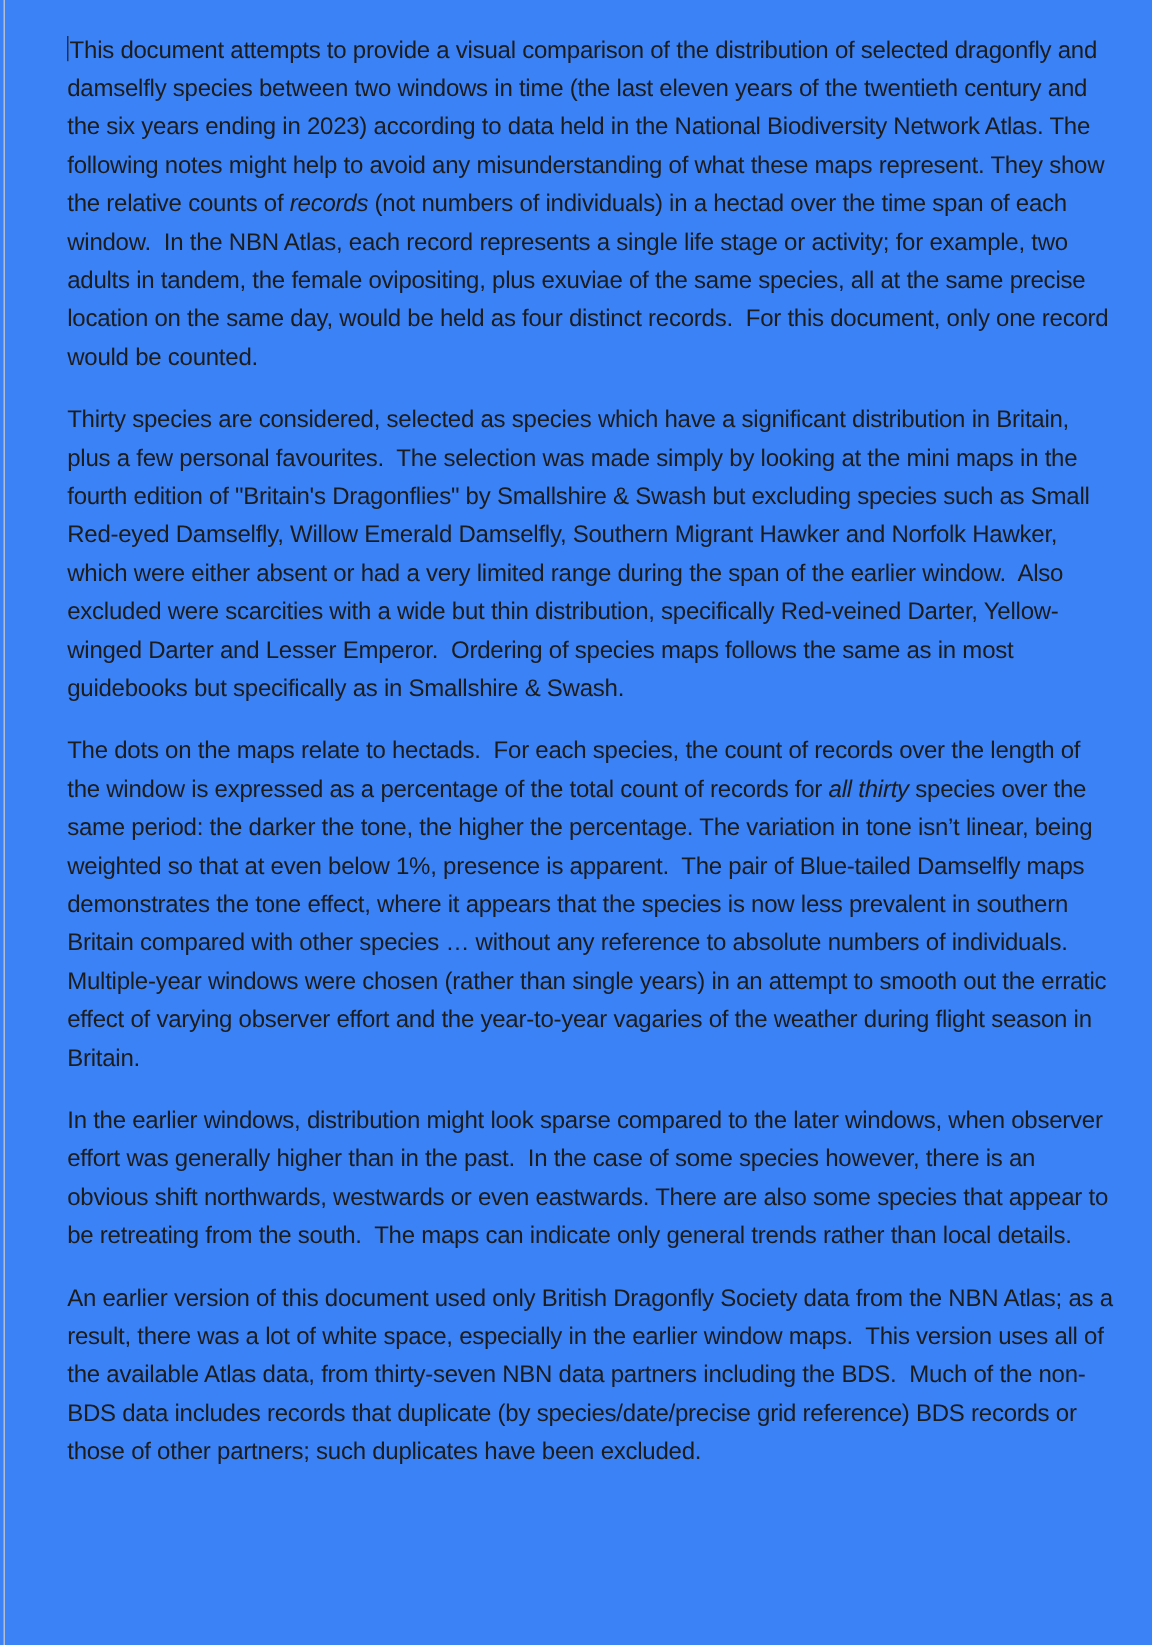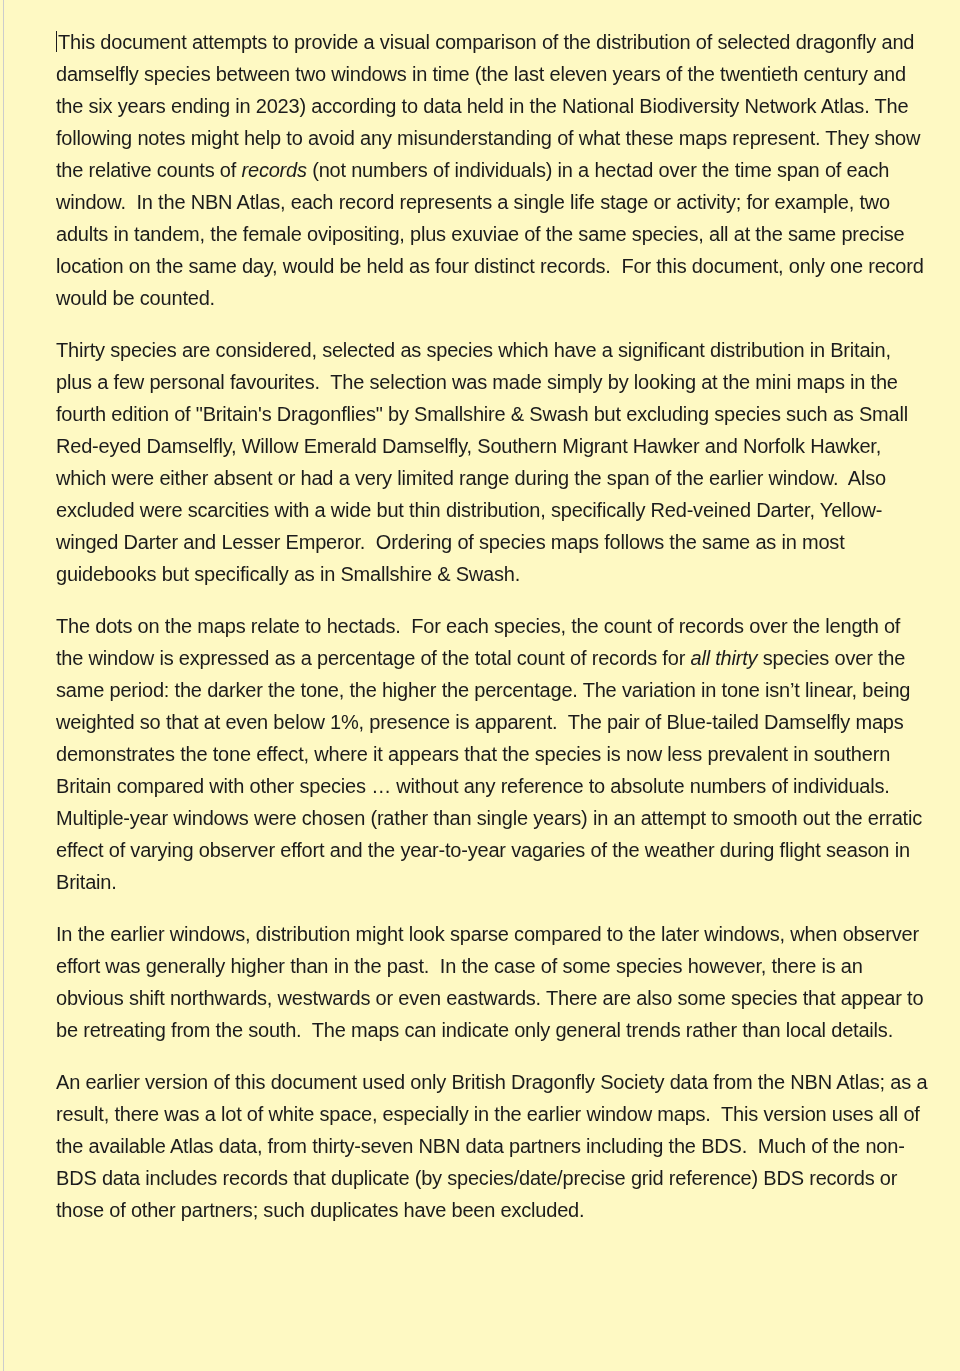--- a/index.html
+++ b/index.html
@@ -5,21 +5,21 @@
   * { margin: 0; padding: 0; box-sizing: border-box; }
   html, body {
     width: 960px;
     background: #ffffff;
     font-family: "Liberation Sans", "DejaVu Sans", sans-serif;
   }
   .page {
     position: relative;
     width: 960px;
     height: 1371px;
-    background: #fef9c3;
+    background: #3b82f6;
     overflow: hidden;
   }
   .page-edge {
     position: absolute;
     left: 3px;
     top: 0;
     width: 1px;
     height: 1371px;
     background: #cccccc;
   }

